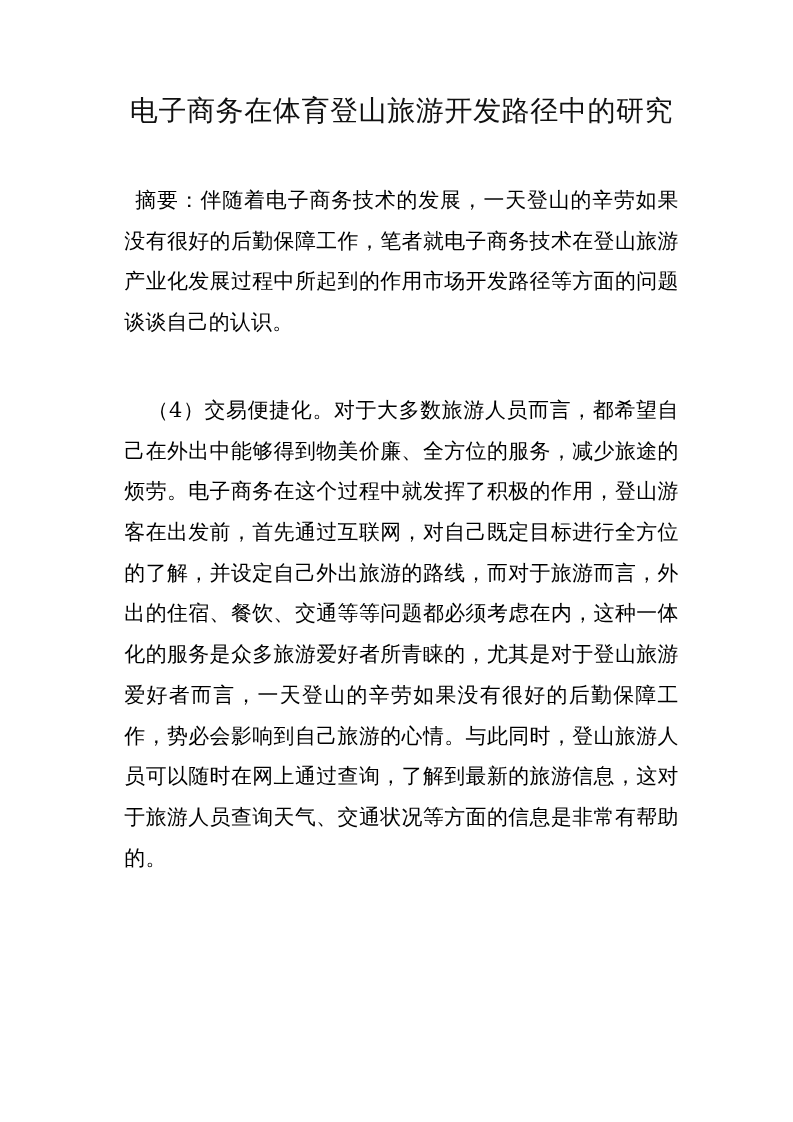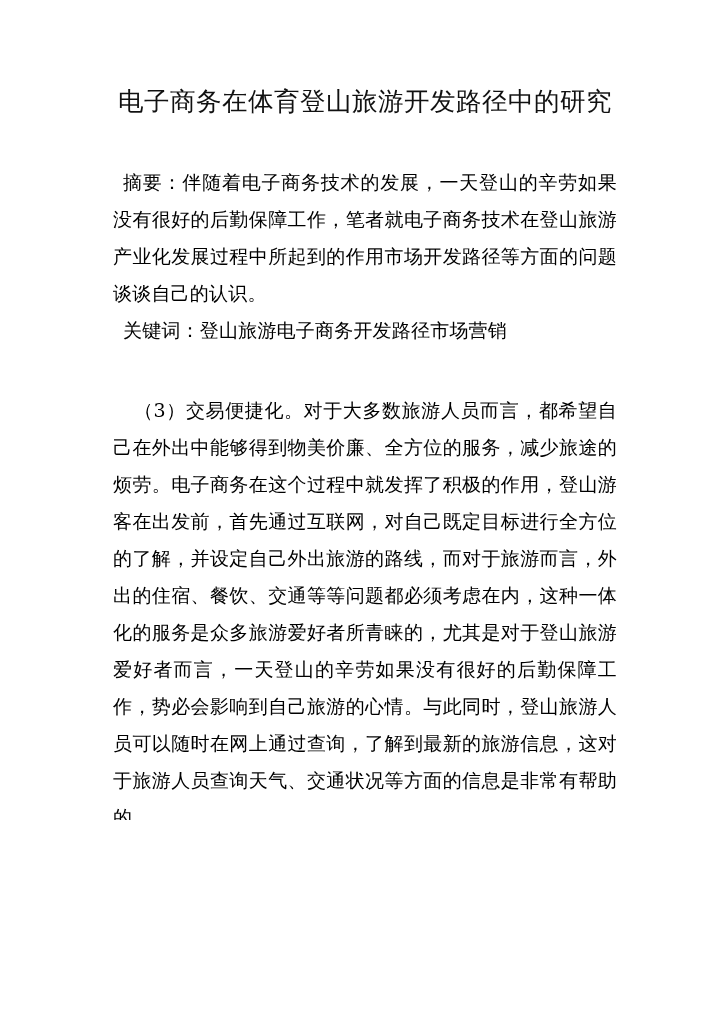--- a/index.html
+++ b/index.html
@@ -79,20 +79,19 @@
 </head>
 <body>
 
 <div class="page">
   <div class="content">
 
     <h1 class="doc-title">电子商务在体育登山旅游开发路径中的研究</h1>
 
     <p class="abstract">摘要：伴随着电子商务技术的发展，一天登山的辛劳如果没有很好的后勤保障工作，笔者就电子商务技术在登山旅游产业化发展过程中所起到的作用市场开发路径等方面的问题谈谈自己的认识。</p>
 
-    <p class="keywords">关键词：登山旅游电子商务开发路径市场营销</p>
 
 
-    <p class="body-para first">（3）交易便捷化。对于大多数旅游人员而言，都希望自己在外出中能够得到物美价廉、全方位的服务，减少旅途的烦劳。电子商务在这个过程中就发挥了积极的作用，登山游客在出发前，首先通过互联网，对自己既定目标进行全方位的了解，并设定自己外出旅游的路线，而对于旅游而言，外出的住宿、餐饮、交通等等问题都必须考虑在内，这种一体化的服务是众多旅游爱好者所青睐的，尤其是对于登山旅游爱好者而言，一天登山的辛劳如果没有很好的后勤保障工作，势必会影响到自己旅游的心情。与此同时，登山旅游人员可以随时在网上通过查询，了解到最新的旅游信息，这对于旅游人员查询天气、交通状况等方面的信息是非常有帮助的。</p>
+    <p class="body-para first">（4）交易便捷化。对于大多数旅游人员而言，都希望自己在外出中能够得到物美价廉、全方位的服务，减少旅途的烦劳。电子商务在这个过程中就发挥了积极的作用，登山游客在出发前，首先通过互联网，对自己既定目标进行全方位的了解，并设定自己外出旅游的路线，而对于旅游而言，外出的住宿、餐饮、交通等等问题都必须考虑在内，这种一体化的服务是众多旅游爱好者所青睐的，尤其是对于登山旅游爱好者而言，一天登山的辛劳如果没有很好的后勤保障工作，势必会影响到自己旅游的心情。与此同时，登山旅游人员可以随时在网上通过查询，了解到最新的旅游信息，这对于旅游人员查询天气、交通状况等方面的信息是非常有帮助的。</p>
 
 
   </div>
 </div>
 
 </body></html>

